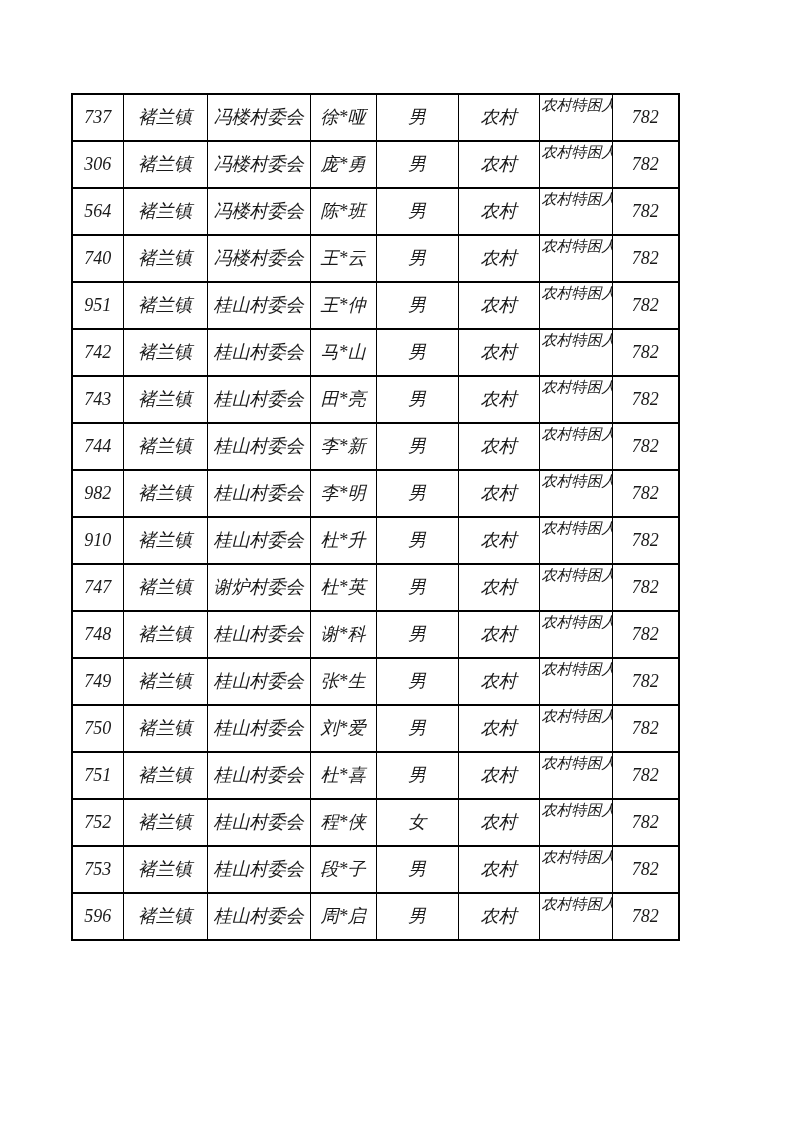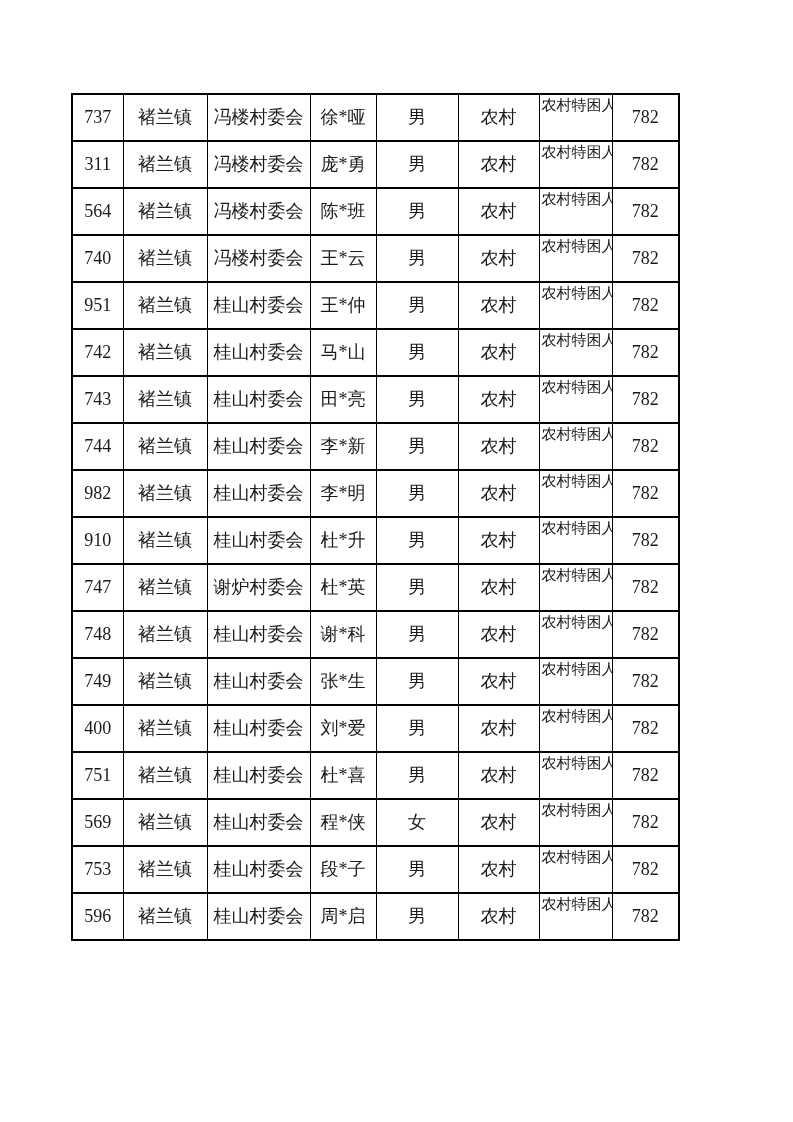--- a/index.html
+++ b/index.html
@@ -24,20 +24,21 @@
     position: absolute;
     left: 71px;
     top: 93px;
     width: 607px;
     border-collapse: collapse;
     table-layout: fixed;
     border: 2px solid #000;
   }
   table.roster tr {
     height: 43px;
+    font-style: italic;
   }
   table.roster td {
     border-left: 1.5px solid #000;
     border-right: 1.5px solid #000;
     border-top: 2px solid #000;
     border-bottom: 2px solid #000;
     padding: 0;
     text-align: center;
     vertical-align: middle;
     font-size: 18px;
@@ -92,21 +93,21 @@
           <td class="c2">冯楼村委会</td>
           <td class="c3">徐*哑</td>
           <td class="c4">男</td>
           <td class="c5">农村</td>
           <td class="c6">
             <div class="clip">农村特困人员分散供养</div>
           </td>
           <td class="c7">782</td>
         </tr>
         <tr>
-          <td class="c0">311</td>
+          <td class="c0">306</td>
           <td class="c1">褚兰镇</td>
           <td class="c2">冯楼村委会</td>
           <td class="c3">庞*勇</td>
           <td class="c4">男</td>
           <td class="c5">农村</td>
           <td class="c6">
             <div class="clip">农村特困人员分散供养</div>
           </td>
           <td class="c7">782</td>
         </tr>
@@ -236,21 +237,21 @@
           <td class="c2">桂山村委会</td>
           <td class="c3">张*生</td>
           <td class="c4">男</td>
           <td class="c5">农村</td>
           <td class="c6">
             <div class="clip">农村特困人员集中供养</div>
           </td>
           <td class="c7">782</td>
         </tr>
         <tr>
-          <td class="c0">400</td>
+          <td class="c0">750</td>
           <td class="c1">褚兰镇</td>
           <td class="c2">桂山村委会</td>
           <td class="c3">刘*爱</td>
           <td class="c4">男</td>
           <td class="c5">农村</td>
           <td class="c6">
             <div class="clip">农村特困人员集中供养</div>
           </td>
           <td class="c7">782</td>
         </tr>
@@ -260,21 +261,21 @@
           <td class="c2">桂山村委会</td>
           <td class="c3">杜*喜</td>
           <td class="c4">男</td>
           <td class="c5">农村</td>
           <td class="c6">
             <div class="clip">农村特困人员集中供养</div>
           </td>
           <td class="c7">782</td>
         </tr>
         <tr>
-          <td class="c0">569</td>
+          <td class="c0">752</td>
           <td class="c1">褚兰镇</td>
           <td class="c2">桂山村委会</td>
           <td class="c3">程*侠</td>
           <td class="c4">女</td>
           <td class="c5">农村</td>
           <td class="c6">
             <div class="clip">农村特困人员集中供养</div>
           </td>
           <td class="c7">782</td>
         </tr>

